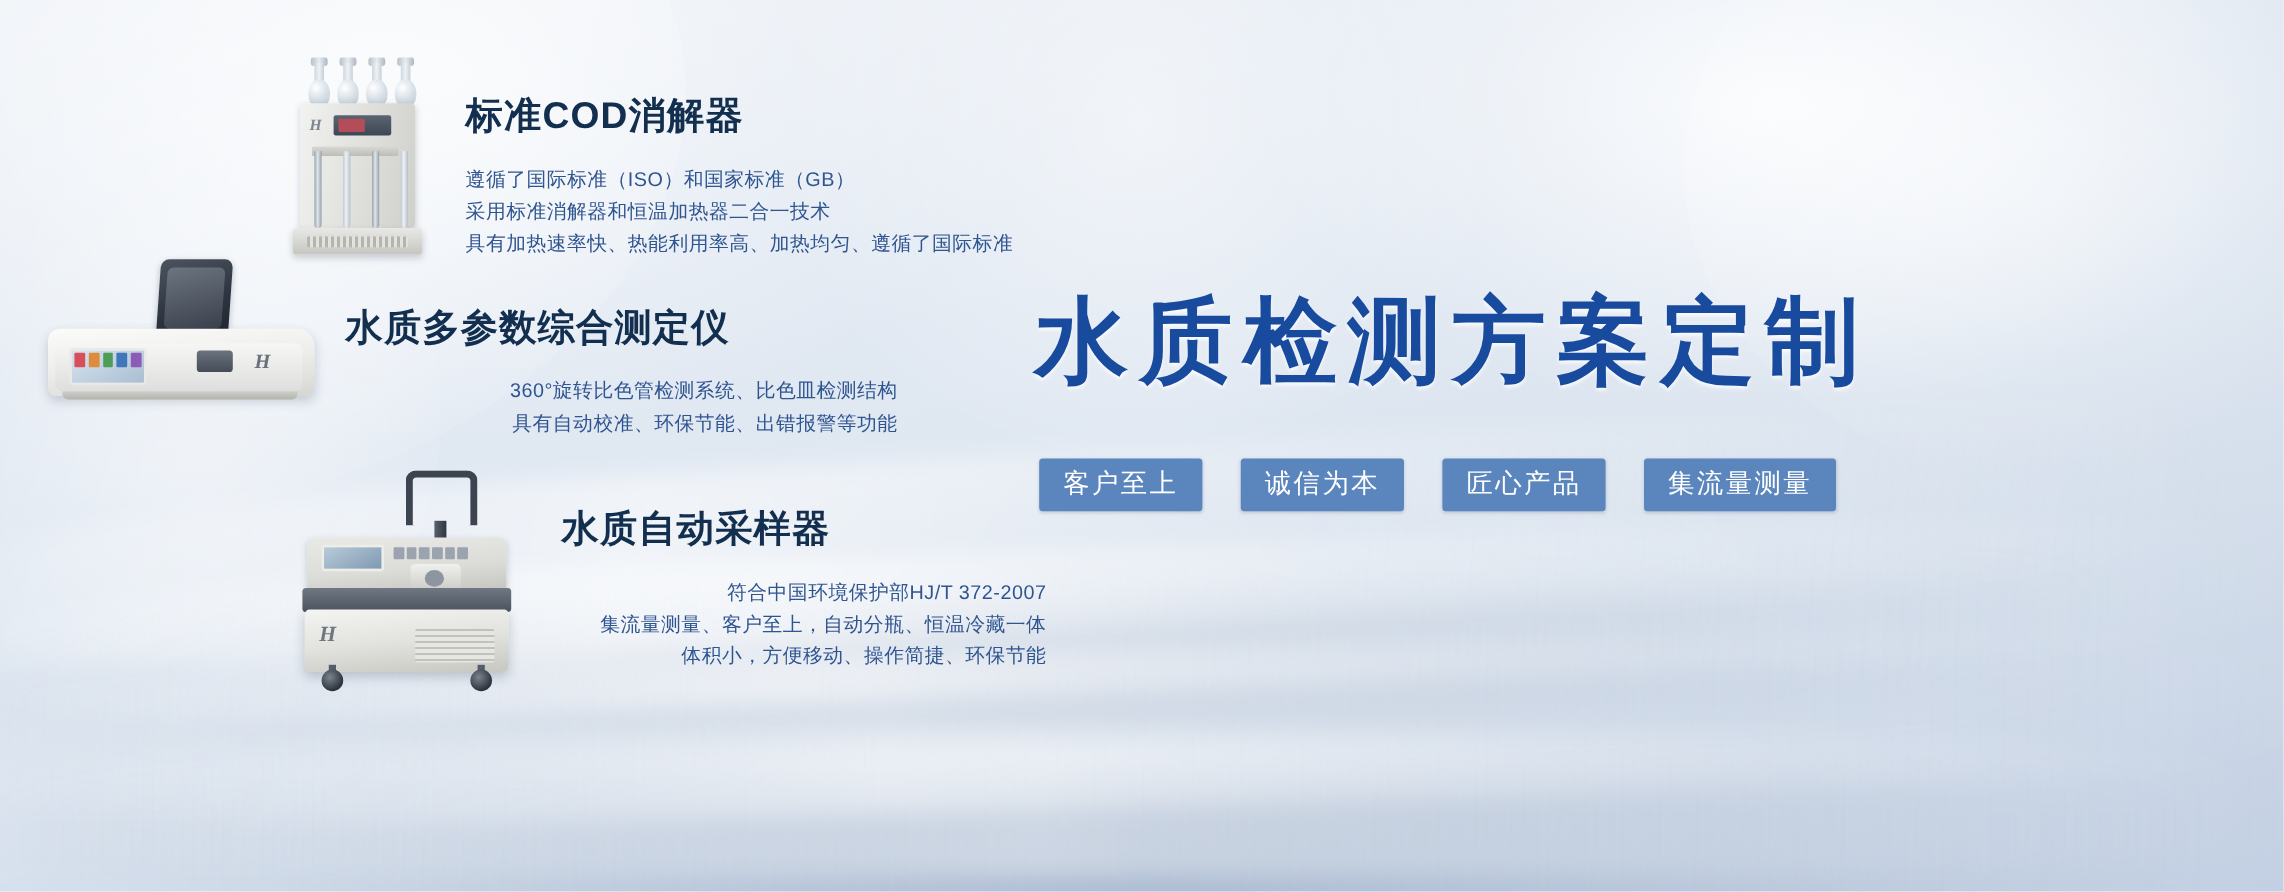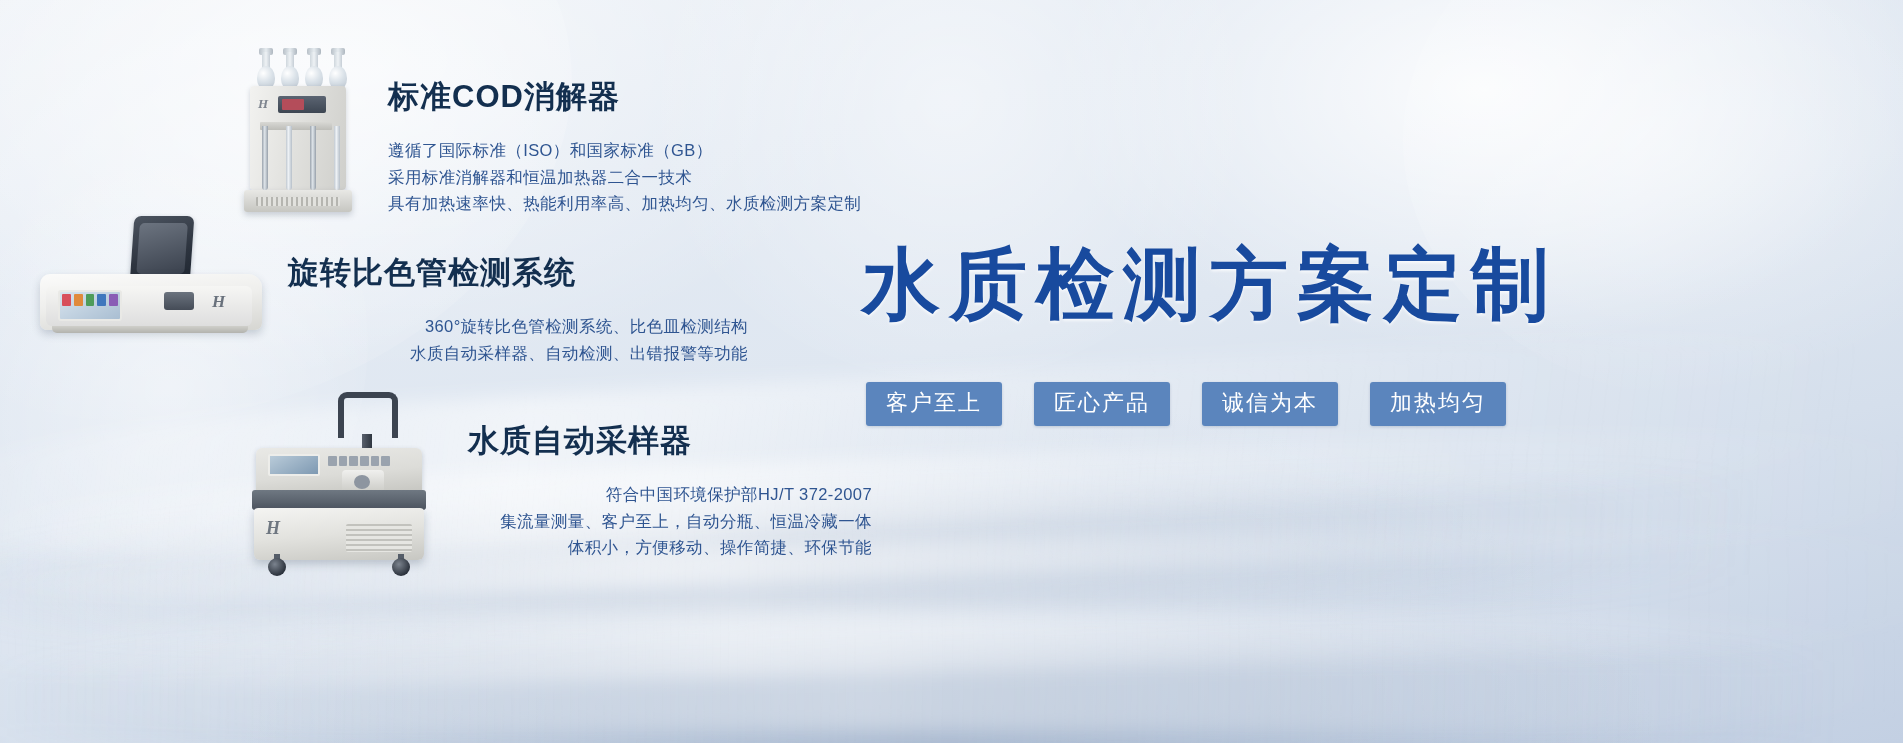--- a/index.html
+++ b/index.html
@@ -354,43 +354,43 @@
     <div class="wheel-stem s-b"></div>
     <div class="wheel w1"></div>
     <div class="wheel w2"></div>
   </div>
 
   <div class="feature" id="feature-1">
     <div class="f-title">标准COD消解器</div>
     <div class="f-lines">
       <div class="f-line">遵循了国际标准（ISO）和国家标准（GB）</div>
       <div class="f-line">采用标准消解器和恒温加热器二合一技术</div>
-      <div class="f-line">具有加热速率快、热能利用率高、加热均匀、水质检测方案定制</div>
+      <div class="f-line">具有加热速率快、热能利用率高、加热均匀、遵循了国际标准</div>
     </div>
   </div>
 
   <div class="feature" id="feature-2">
-    <div class="f-title">旋转比色管检测系统</div>
+    <div class="f-title">水质多参数综合测定仪</div>
     <div class="f-lines">
       <div class="f-line">360°旋转比色管检测系统、比色皿检测结构</div>
-      <div class="f-line">水质自动采样器、自动检测、出错报警等功能</div>
+      <div class="f-line">具有自动校准、环保节能、出错报警等功能</div>
     </div>
   </div>
 
   <div class="feature" id="feature-3">
     <div class="f-title">水质自动采样器</div>
     <div class="f-lines">
       <div class="f-line">符合中国环境保护部HJ/T 372-2007</div>
       <div class="f-line">集流量测量、客户至上，自动分瓶、恒温冷藏一体</div>
       <div class="f-line">体积小，方便移动、操作简捷、环保节能</div>
     </div>
   </div>
 
   <div class="headline">水质检测方案定制</div>
 
   <div class="badges">
     <div class="badge">客户至上</div>
+    <div class="badge">诚信为本</div>
     <div class="badge">匠心产品</div>
-    <div class="badge">诚信为本</div>
-    <div class="badge">加热均匀</div>
+    <div class="badge">集流量测量</div>
   </div>
 
 </div>
 
 </body></html>

